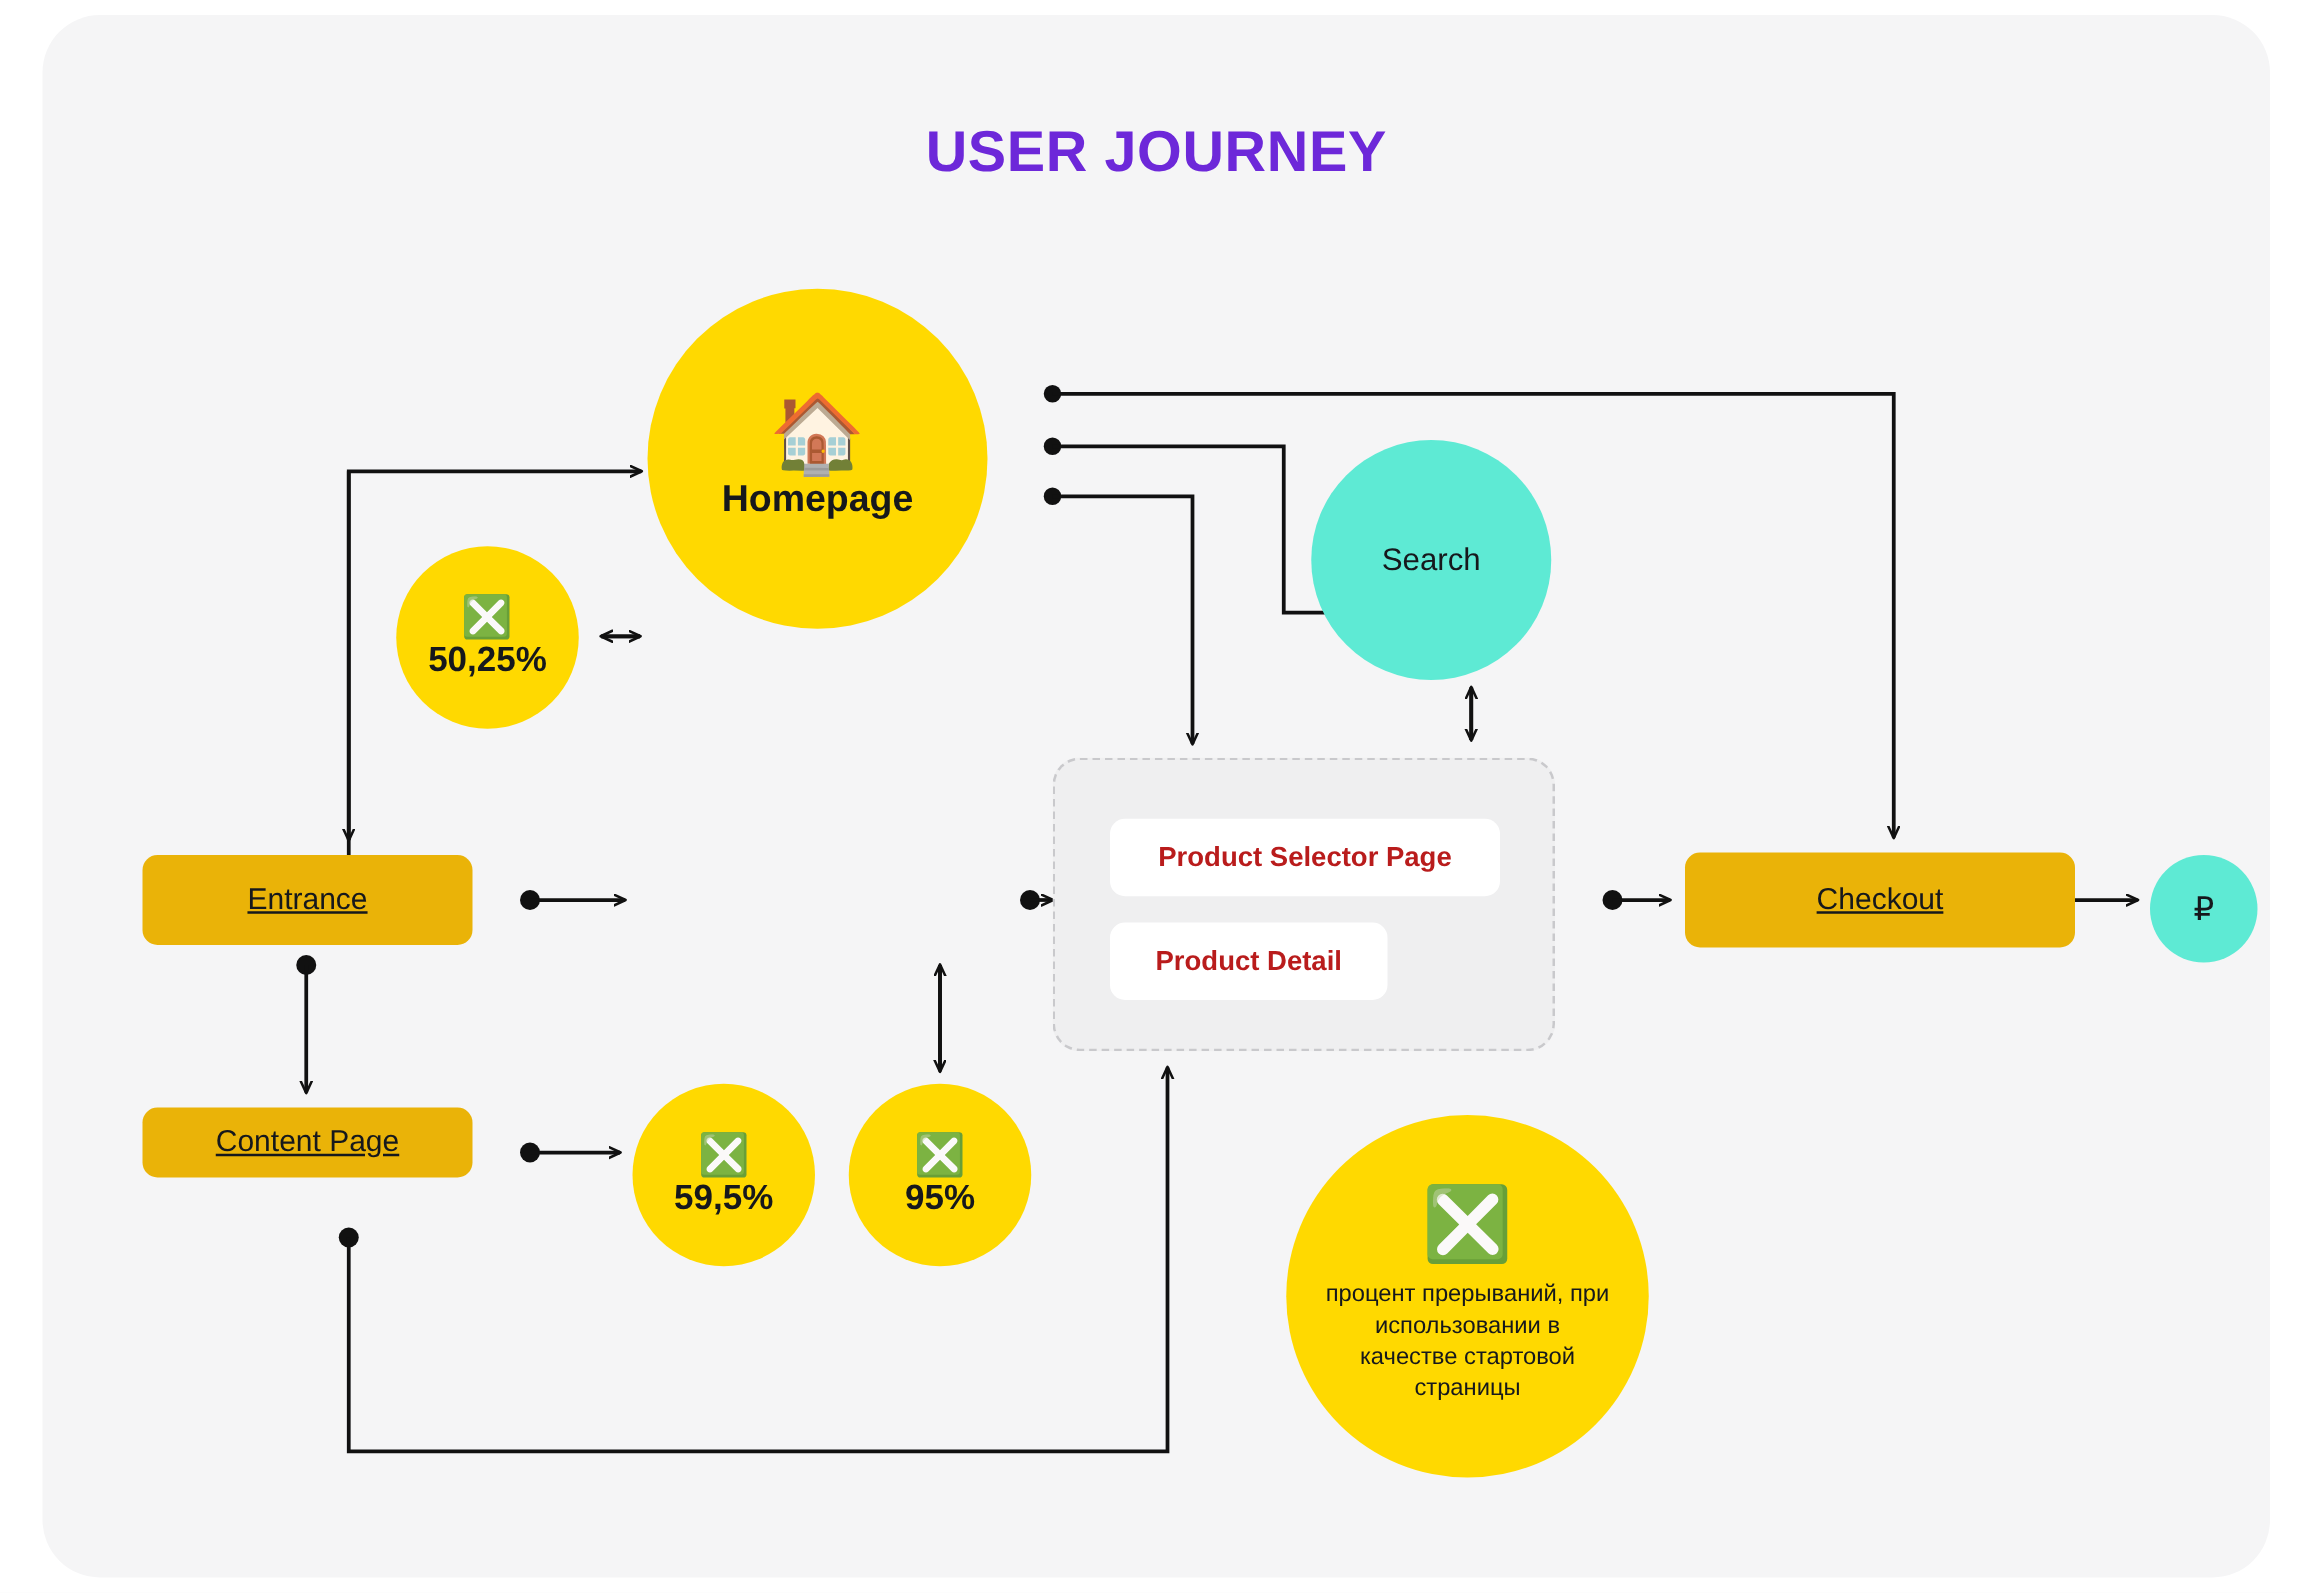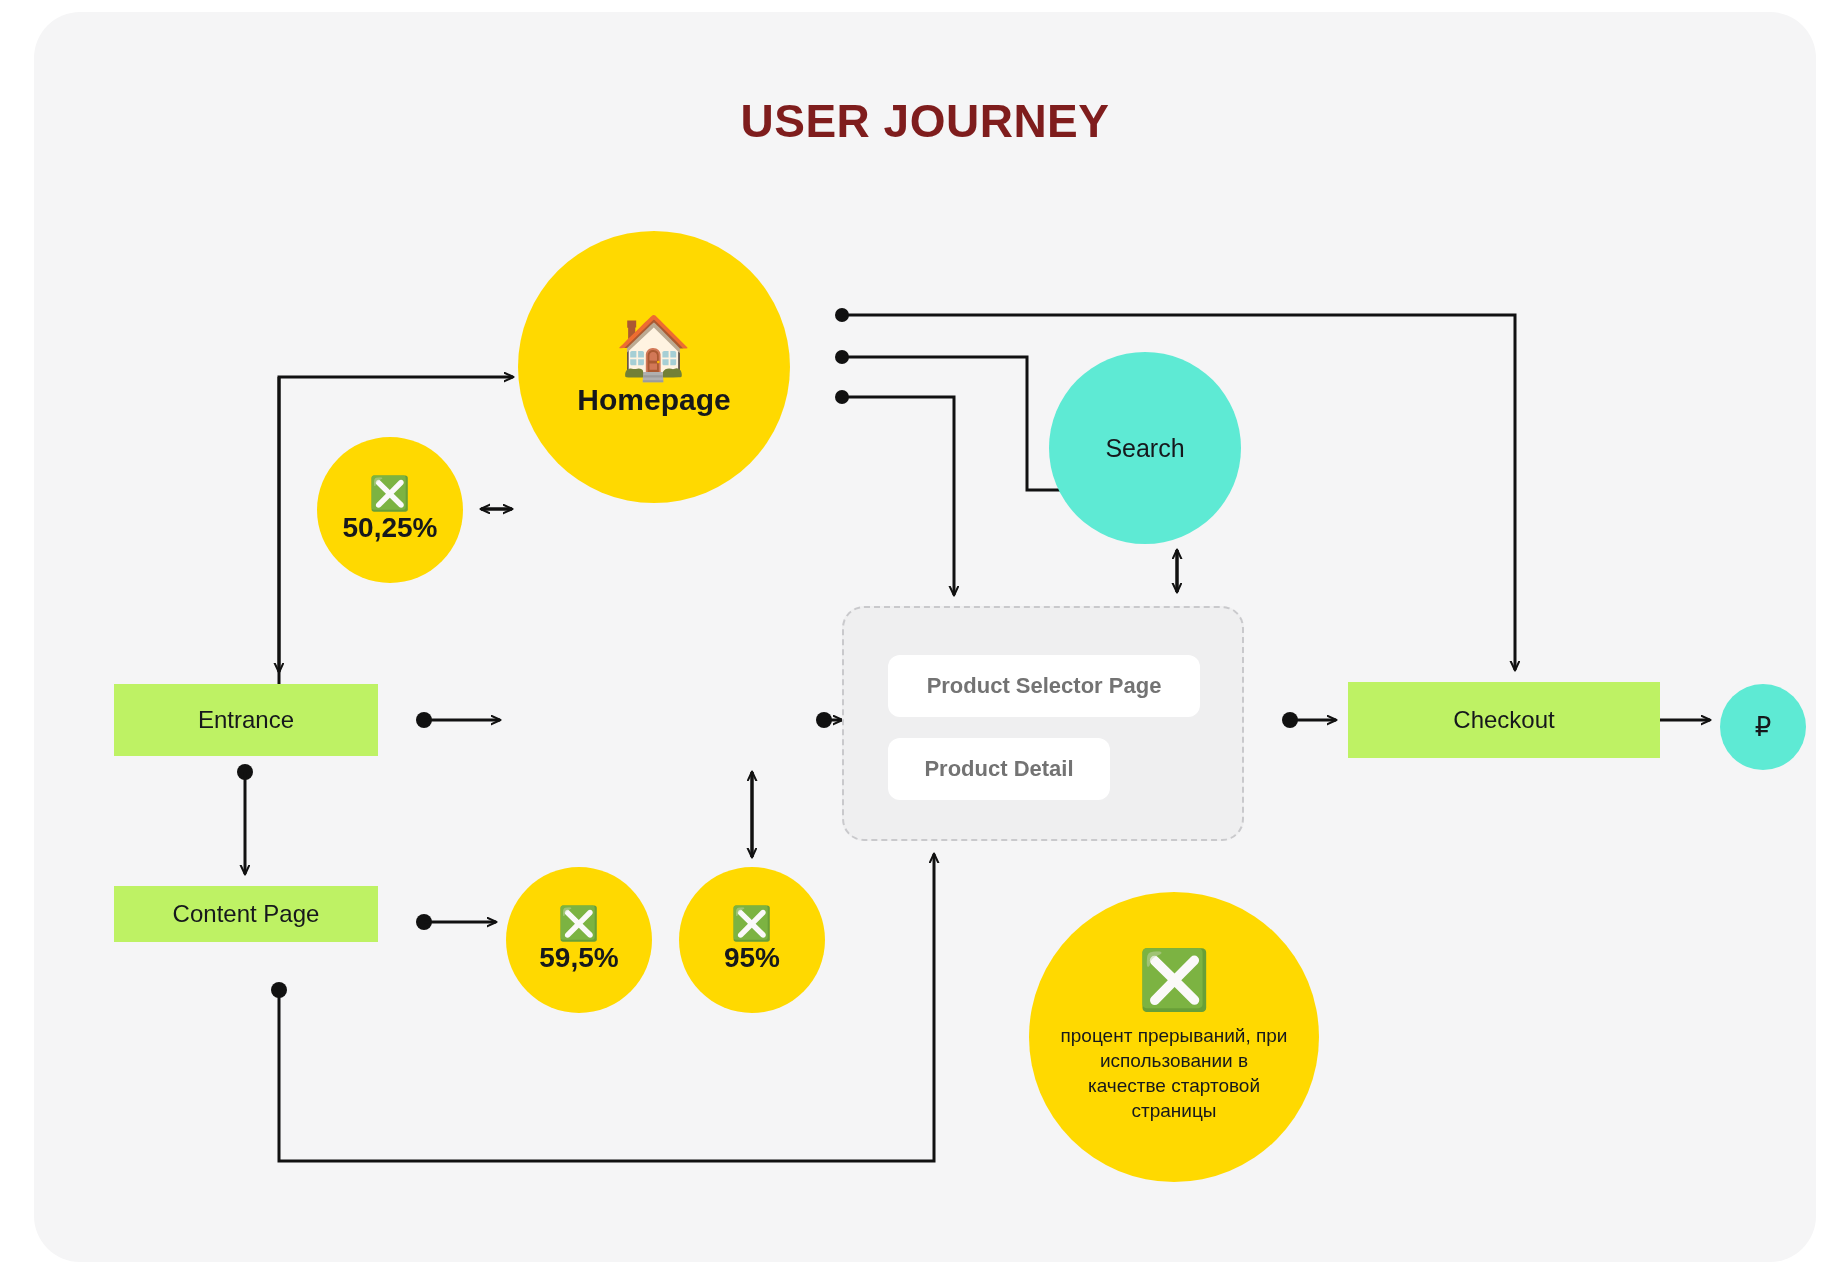--- a/index.html
+++ b/index.html
@@ -3,33 +3,33 @@
 <meta charset="utf-8">
 <style>
   html,body{margin:0;padding:0;background:#ffffff;}
   body{width:1848px;height:1274px;overflow:hidden;
        font-family:"Liberation Sans","DejaVu Sans",sans-serif;}
 
   #canvas{position:absolute;left:34px;top:12px;width:1782px;height:1250px;
           background:#f5f5f6;border-radius:46px;overflow:hidden;}
 
   #title{position:absolute;left:0;top:82px;width:100%;text-align:center;
-         font-size:46px;font-weight:bold;letter-spacing:0.5px;color:#7f1d1d;}
+         font-size:46px;font-weight:bold;letter-spacing:0.5px;color:#6d28d9;}
 
   svg#wires{position:absolute;left:0;top:0;width:1782px;height:1250px;
             pointer-events:none;}
 
   .node{position:absolute;box-sizing:border-box;display:flex;
         align-items:center;justify-content:center;text-align:center;}
 
   .circle{border-radius:50%;flex-direction:column;}
   .yellow{background:#ffd900;}
   .lav{background:#5eead4;}
 
-  .box{background:#bef264;border-radius:0;font-size:24px;color:#16181c;}
+  .box{background:#eab308;border-radius:12px;font-size:24px;color:#16181c;text-decoration:underline;}
 
   .node-label{color:#16181c;}
 
   
   #homepage{left:484px;top:219px;width:272px;height:272px;}
   #homepage .node-label{font-size:30px;font-weight:bold;margin-top:4px;text-align:center;}
   #homepage .emoji{font-size:62px;line-height:1;}
 
   
   #search{left:1015px;top:340px;width:192px;height:192px;}
@@ -58,21 +58,21 @@
   #blog{left:480px;top:672px;width:264px;height:72px;}
   #content{left:80px;top:874px;width:264px;height:56px;}
   #checkout{left:1314px;top:670px;width:312px;height:76px;}
 
   
   #panel{position:absolute;left:808px;top:594px;width:402px;height:235px;
          border:2px dashed #c9c9cc;border-radius:22px;background:#efeff0;
          box-sizing:border-box;}
   .pbtn{position:absolute;background:#ffffff;border-radius:12px;
         display:flex;align-items:center;justify-content:center;
-        font-size:22px;font-weight:bold;color:#737373;}
+        font-size:22px;font-weight:bold;color:#b91c1c;}
   #pbtn-selector{left:44px;top:47px;width:312px;height:62px;}
   #pbtn-detail{left:44px;top:130px;width:222px;height:62px;}
 </style>
 </head>
 <body>
 
 <div id="canvas">
 
   <div id="title">USER JOURNEY</div>
 

